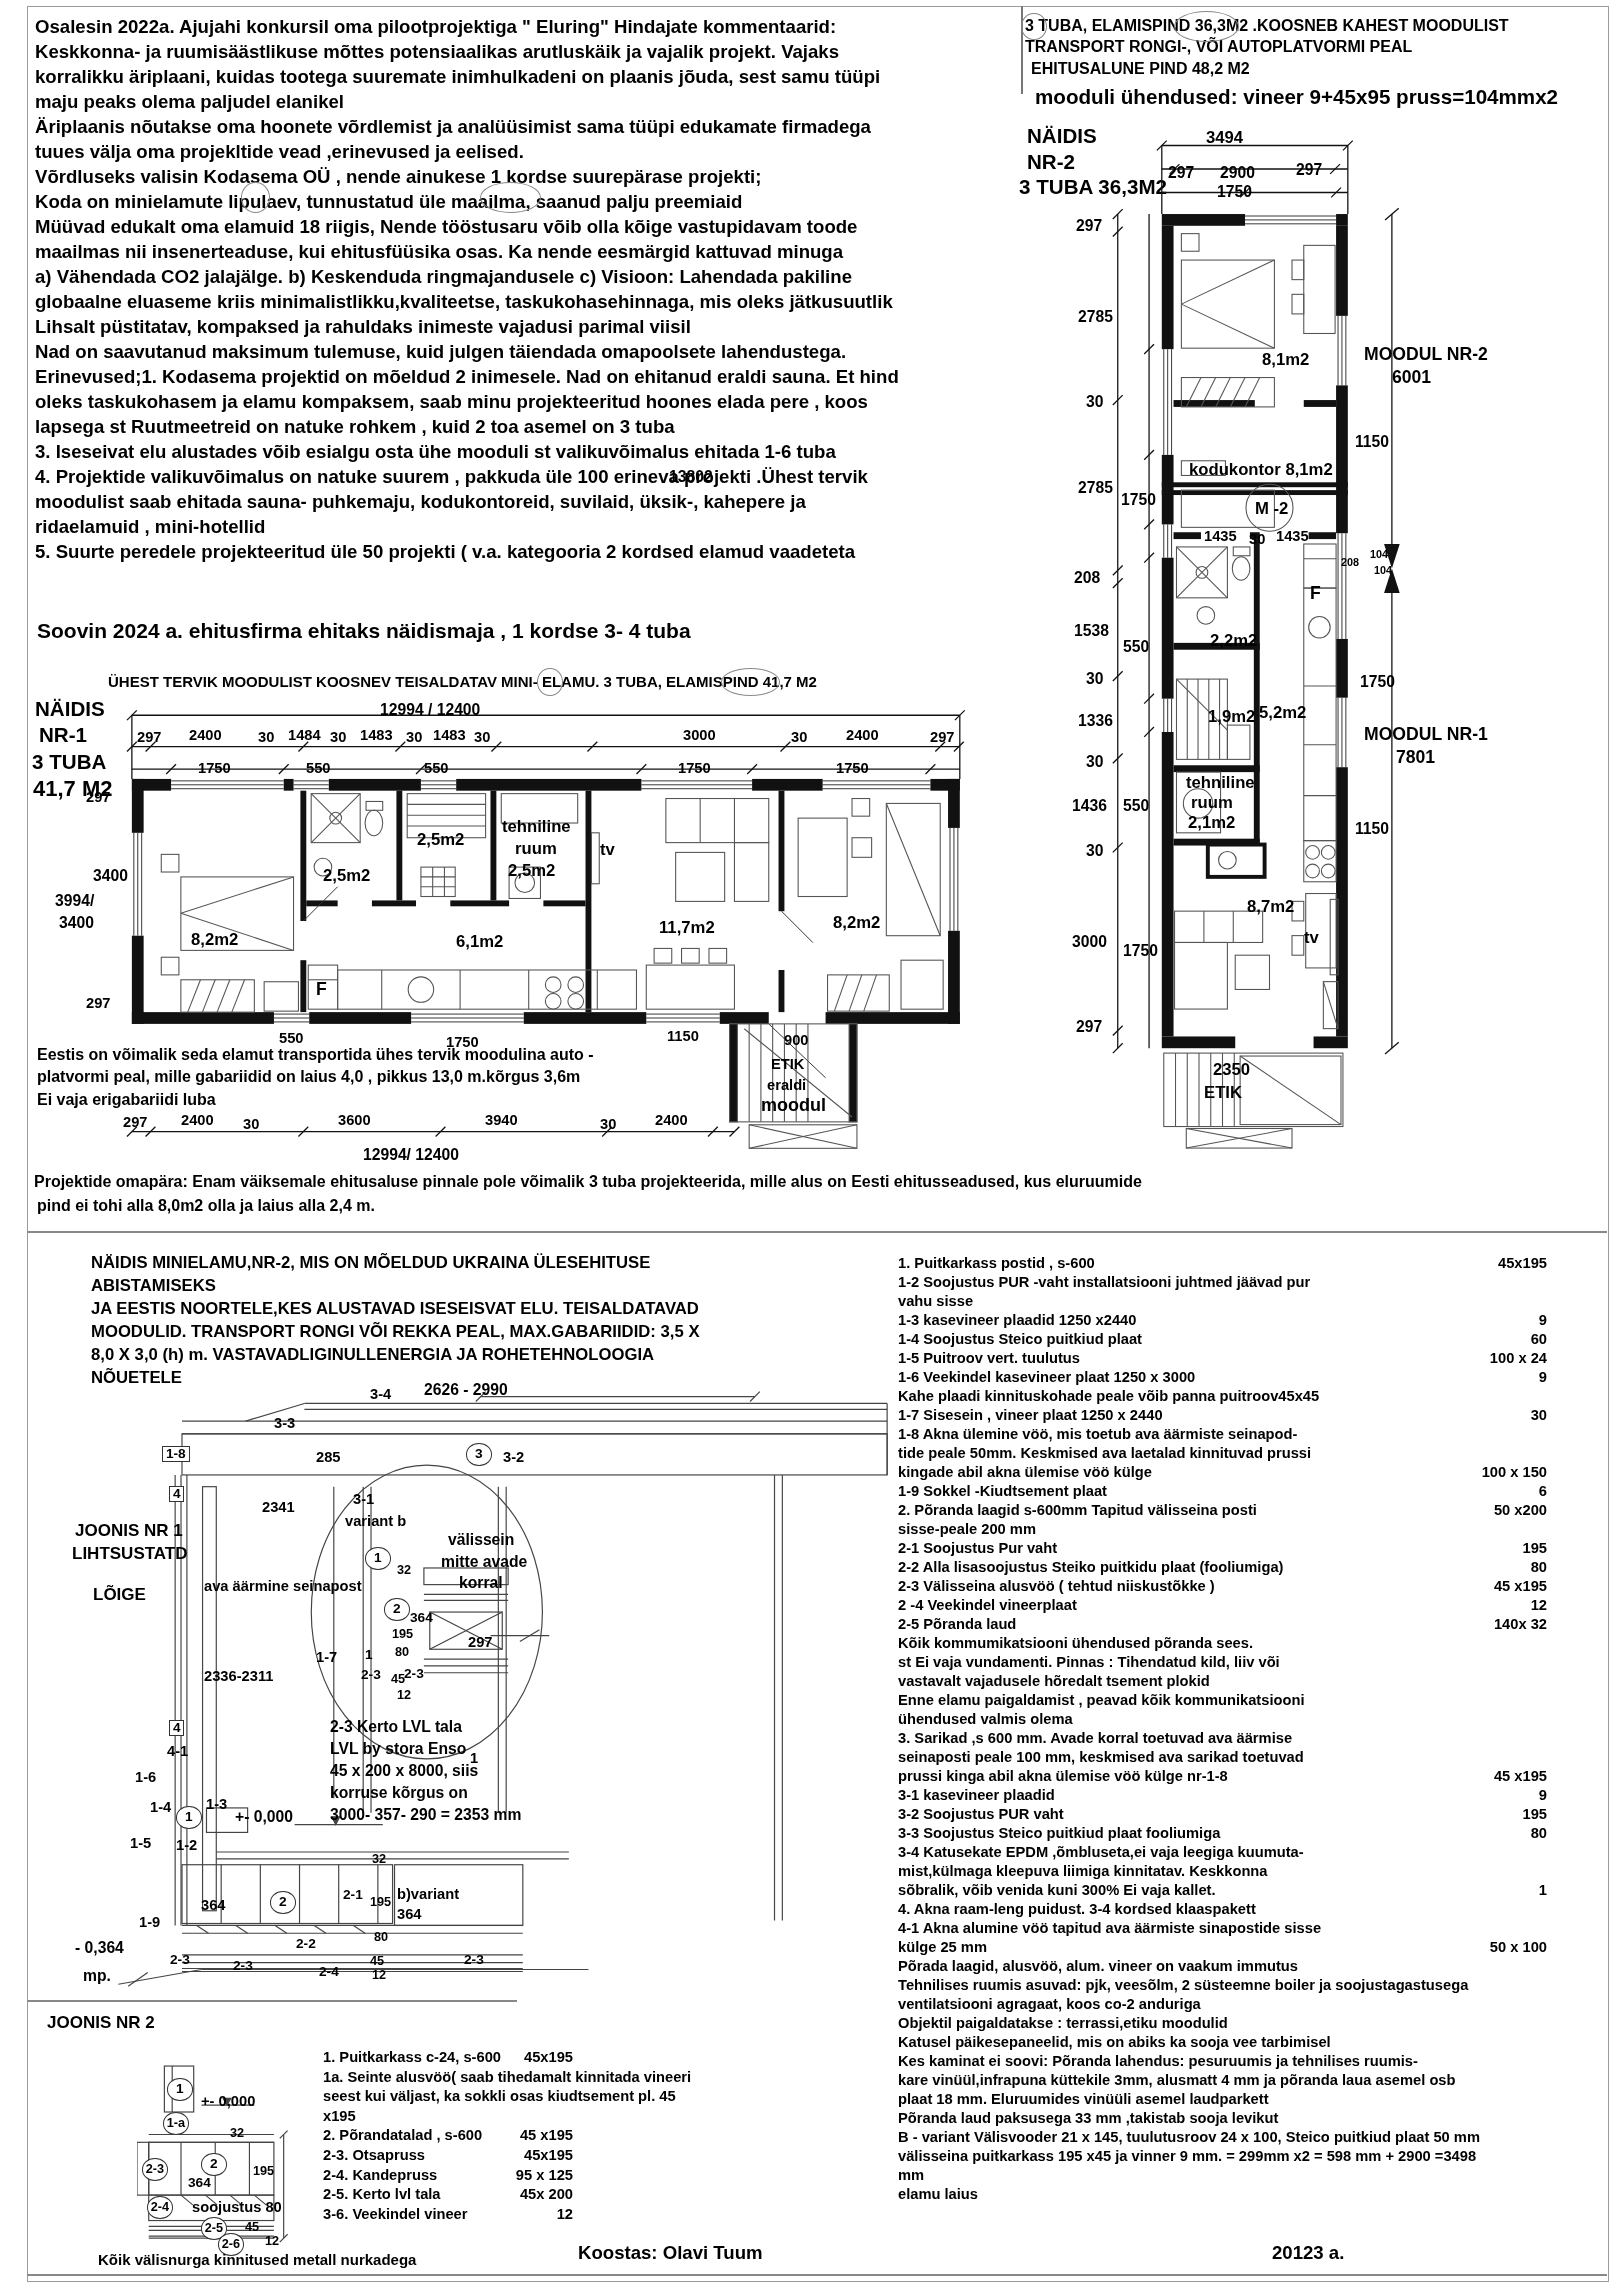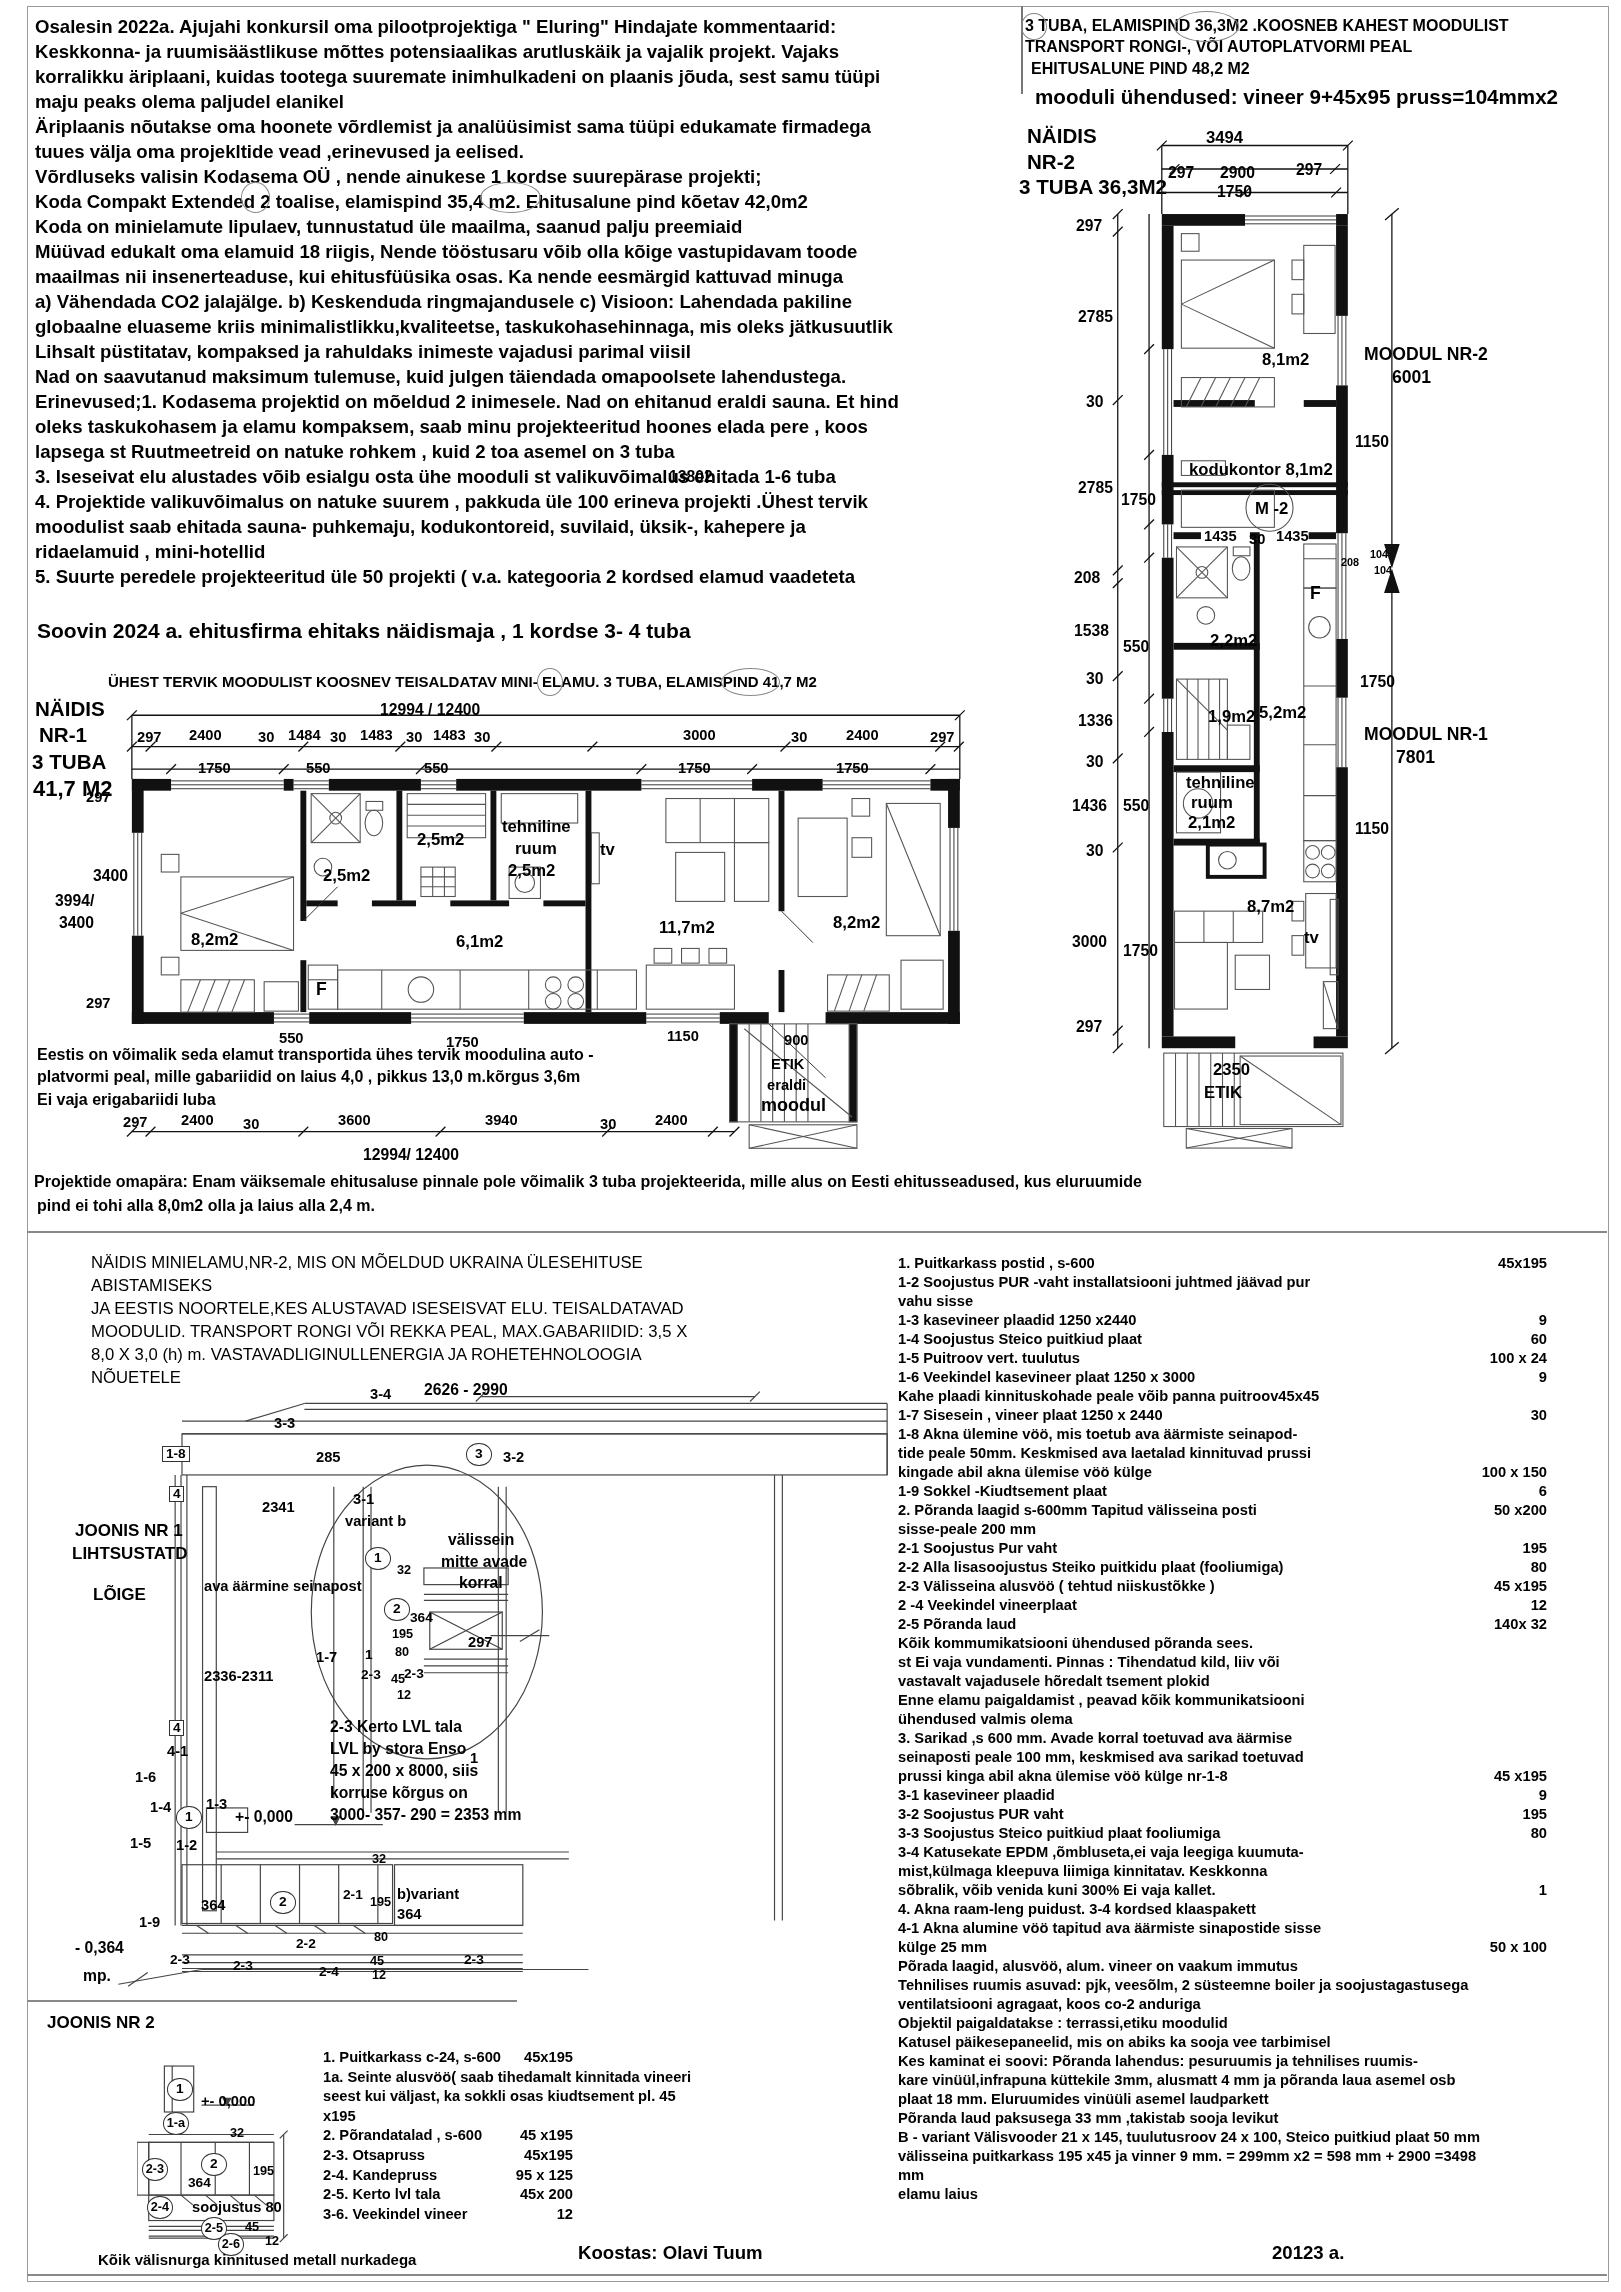--- a/index.html
+++ b/index.html
@@ -7,21 +7,21 @@
         font-family:"Liberation Sans",sans-serif;color:#000;overflow:hidden}
   .b{position:absolute;font-weight:700;white-space:nowrap;line-height:1.05;color:#000}
   .circ{border:1.6px solid #333;border-radius:50%;min-width:19.6px;height:20.6px;
         display:flex;align-items:center;justify-content:center;padding:0 2px;background:#fff}
   .boxl{border:1.6px solid #333;background:#fff;padding:0 2.9px}
   .ell{position:absolute;border:1.4px solid #888;border-radius:50%}
   svg{position:absolute}
   .hline{position:absolute;background:#444;height:2px}
   .vline{position:absolute;background:#444;width:2px}
   .introline{height:25px;font-size:18.6px;font-weight:700;white-space:nowrap}
-  .blline{height:23px;font-size:16.7px;font-weight:400;white-space:nowrap}
+  .blline{height:23px;font-size:16.7px;font-weight:700;white-space:nowrap}
   .srow{position:relative;height:19px;font-weight:700;font-size:14.7px;white-space:nowrap}
   .j2row{position:relative;height:19.6px;font-weight:700;font-size:14.7px;white-space:nowrap}
   .sv{position:absolute;right:0;top:0}
   .kline{height:22px;font-size:15.7px;font-weight:700;white-space:nowrap}
 </style>
 </head>
 <body>
 
 <div class="page">
 
@@ -32,21 +32,20 @@
   <div class="hline" style="left:27.4px;top:2274px;width:1580px;background:#888"></div>
 
   <div style="position:absolute;left:35px;top:15.7px;width:985px">
       <div class="introline"><span> Osalesin 2022a. Ajujahi konkursil oma pilootprojektiga " Eluring" Hindajate kommentaarid:</span></div>
       <div class="introline"><span>Keskkonna- ja ruumisäästlikuse mõttes potensiaalikas arutluskäik ja vajalik projekt. Vajaks</span></div>
       <div class="introline"><span>korralikku äriplaani, kuidas tootega suuremate  inimhulkadeni  on plaanis jõuda, sest samu tüüpi</span></div>
       <div class="introline"><span>maju peaks olema paljudel elanikel</span></div>
       <div class="introline"><span> Äriplaanis nõutakse oma hoonete võrdlemist ja analüüsimist sama tüüpi edukamate firmadega</span></div>
       <div class="introline"><span> tuues välja oma projekltide vead ,erinevused ja eelised.</span></div>
       <div class="introline"><span>Võrdluseks valisin Kodasema OÜ , nende ainukese 1 kordse suurepärase projekti;</span></div>
-      <div class="introline"><span> Koda Compakt Extended  2 toalise, elamispind 35,4 m2. Ehitusalune pind kõetav 42,0m2</span></div>
       <div class="introline"><span> Koda on minielamute lipulaev, tunnustatud üle maailma, saanud palju preemiaid</span></div>
       <div class="introline"><span> Müüvad edukalt oma  elamuid 18 riigis, Nende tööstusaru võib olla kõige vastupidavam toode</span></div>
       <div class="introline"><span>maailmas nii insenerteaduse, kui ehitusfüüsika osas.  Ka nende eesmärgid kattuvad minuga</span></div>
       <div class="introline"><span>a) Vähendada CO2 jalajälge. b) Keskenduda ringmajandusele c) Visioon: Lahendada pakiline</span></div>
       <div class="introline"><span>globaalne eluaseme kriis minimalistlikku,kvaliteetse, taskukohasehinnaga, mis oleks jätkusuutlik</span></div>
       <div class="introline"><span>Lihsalt püstitatav, kompaksed ja rahuldaks inimeste vajadusi parimal viisil</span></div>
       <div class="introline"><span>Nad on saavutanud maksimum tulemuse, kuid julgen täiendada omapoolsete lahendustega.</span></div>
       <div class="introline"><span> Erinevused;1. Kodasema projektid on mõeldud 2 inimesele. Nad on ehitanud eraldi sauna. Et hind</span></div>
       <div class="introline"><span>oleks taskukohasem ja elamu kompaksem, saab minu projekteeritud hoones elada  pere , koos</span></div>
       <div class="introline"><span>lapsega st Ruutmeetreid on natuke rohkem , kuid 2 toa asemel on 3 tuba</span></div>

